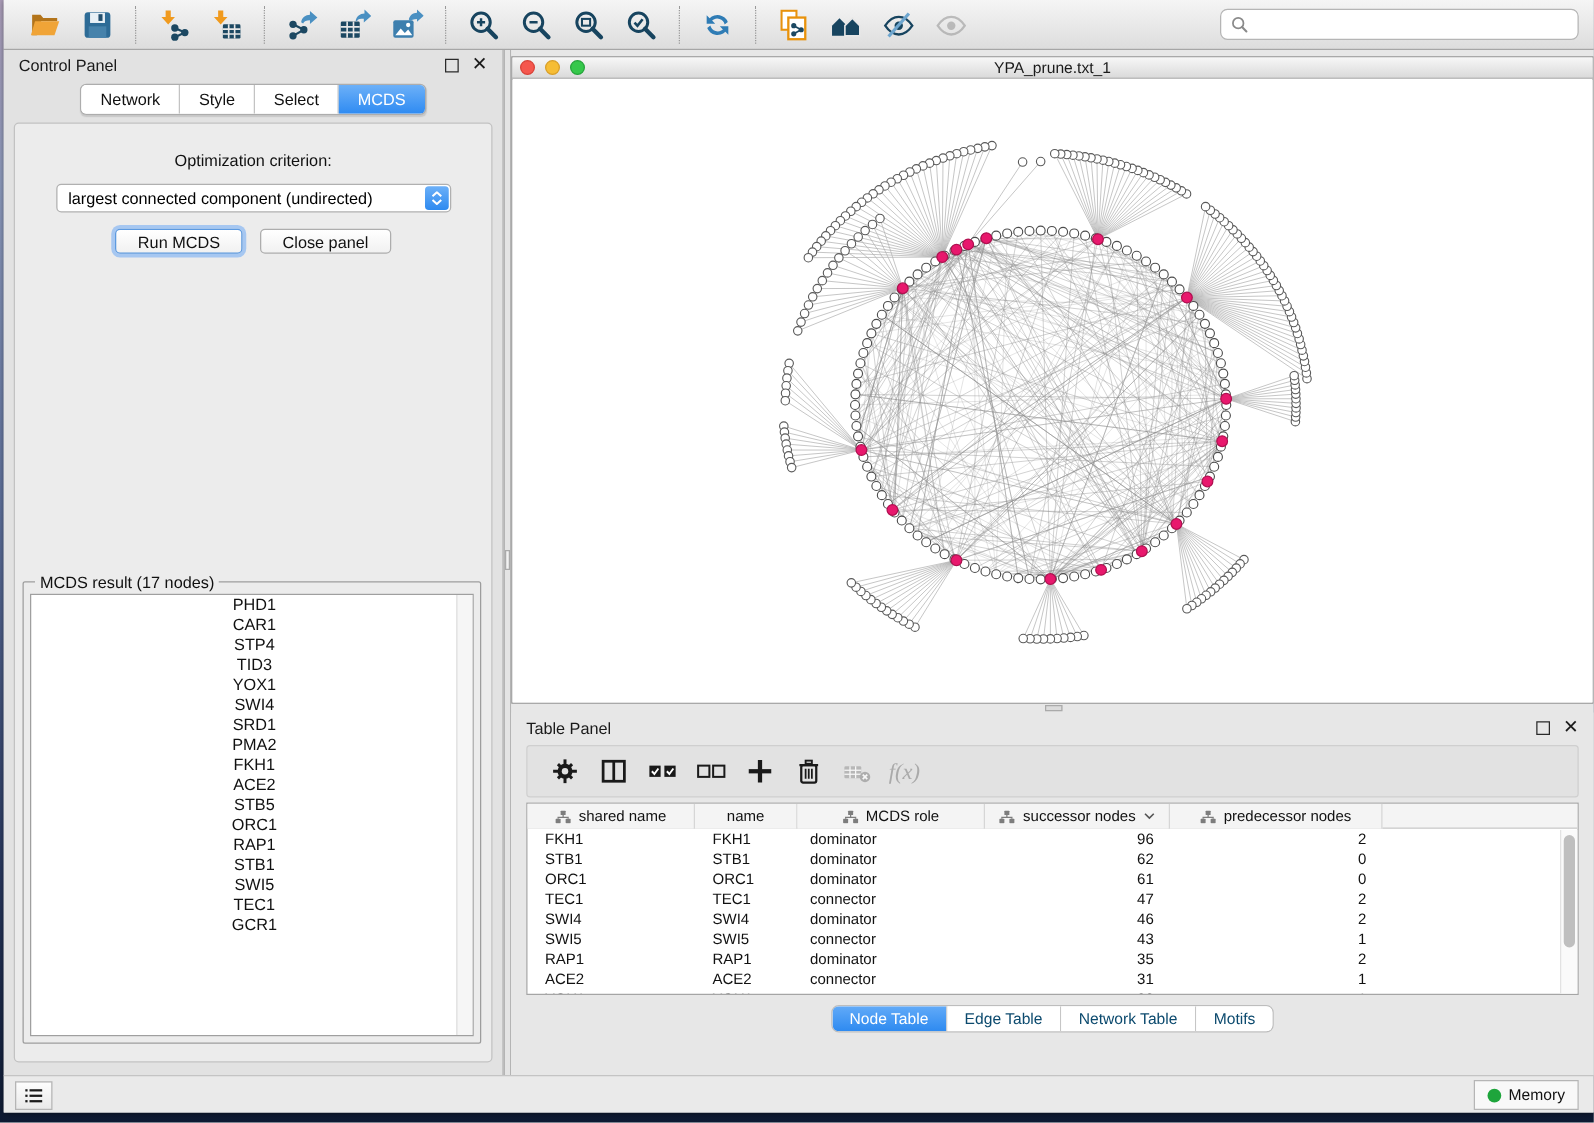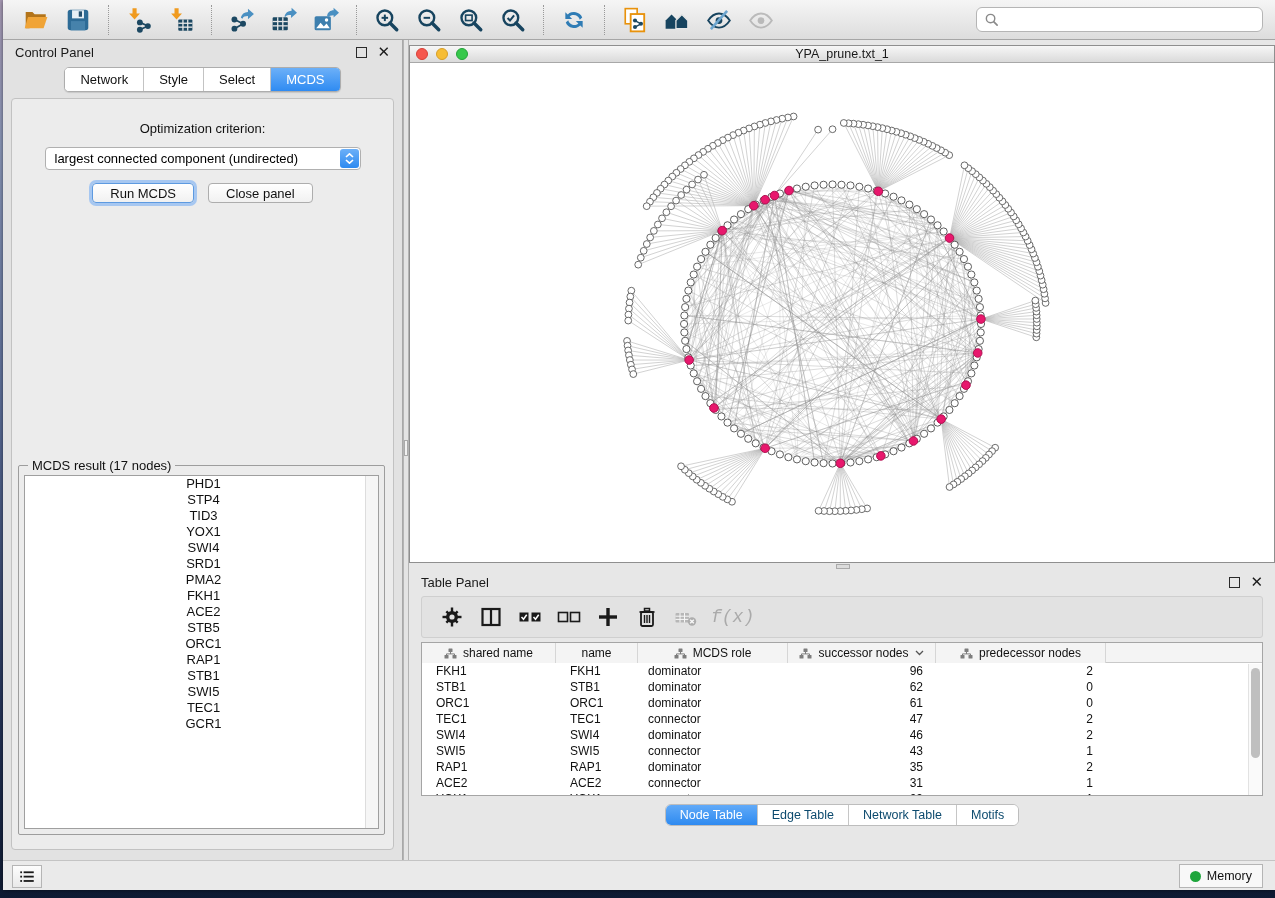--- a/index.html
+++ b/index.html
@@ -64,21 +64,21 @@
   #net-title { position:absolute; left:0; right:0; text-align:center; font-size:12.5px; color:#1a1a1a; pointer-events:none; }
   #net-canvas { position:absolute; left:0; top:18px; right:0; bottom:0; background:#fff; }
   #network { width:100%; height:100%; display:block; }
 
   
   #table-panel { position:absolute; left:0; right:0; top:530px; bottom:0; background:#e7e7e7; }
   #table-toolbar { position:absolute; left:12px; right:12px; top:26px; height:42px; background:#e2e2e2; border:1px solid #cfcfcf; border-radius:3px; display:flex; align-items:center; padding:0 10px; }
   .ttbtn { width:39px; height:36px; border:0; background:transparent; display:flex; align-items:center; justify-content:center; padding:0; cursor:pointer; }
   .ttbtn svg { width:24px; height:24px; }
   .ttbtn.disabled { opacity:.75; cursor:default; }
-  #fx-btn { font-style:italic; font-family:Liberation Mono, monospace; color:#aaa; font-size:18px; background:transparent; border:0; padding:0 6px; cursor:default; }
+  #fx-btn { font-style:italic; font-family:Liberation Serif, serif; color:#aaa; font-size:18px; background:transparent; border:0; padding:0 6px; cursor:default; }
   #table-wrap { position:absolute; left:12px; right:12px; top:72px; bottom:64px; background:#fff; border:1px solid #a5a5a5; overflow:hidden; }
   #table-header { display:flex; height:20px; background:#f4f4f4; border-bottom:1px solid #c9c9c9; }
   .th { display:flex; align-items:center; justify-content:center; gap:6px; font-size:12px; color:#111; border-right:1px solid #d6d6d6; background:#f4f4f4; height:20px; cursor:pointer; }
   .trow { display:flex; height:16px; }
   .cell { font-size:12px; height:16px; line-height:16px; white-space:nowrap; overflow:hidden; color:#111; }
   .cell.num { text-align:right; padding-right:13px; }
   .cell.txt { padding-left:14px; }
   #table-scroll { position:absolute; right:0; top:21px; bottom:0; width:14px; background:#fafafa; border-left:1px solid #e2e2e2; }
   #table-scroll .thumb { position:absolute; left:2px; right:2px; top:4px; height:90px; background:#bfbfbf; border-radius:6px; cursor:pointer; }
   #bottom-tabs { position:absolute; left:0; right:0; bottom:34px; display:flex; justify-content:center; }
@@ -284,20 +284,21 @@
       </div>
       <div id="cp-buttons">
         <button class="cp-btn focused">Run MCDS</button>
         <button class="cp-btn">Close panel</button>
       </div>
       <div id="result-group">
         <span id="result-title">MCDS result (17 nodes)</span>
         <div id="result-list">
           <div id="result-items">
               <div class="list-item">PHD1</div>
+              <div class="list-item">CAR1</div>
               <div class="list-item">STP4</div>
               <div class="list-item">TID3</div>
               <div class="list-item">YOX1</div>
               <div class="list-item">SWI4</div>
               <div class="list-item">SRD1</div>
               <div class="list-item">PMA2</div>
               <div class="list-item">FKH1</div>
               <div class="list-item">ACE2</div>
               <div class="list-item">STB5</div>
               <div class="list-item">ORC1</div>

